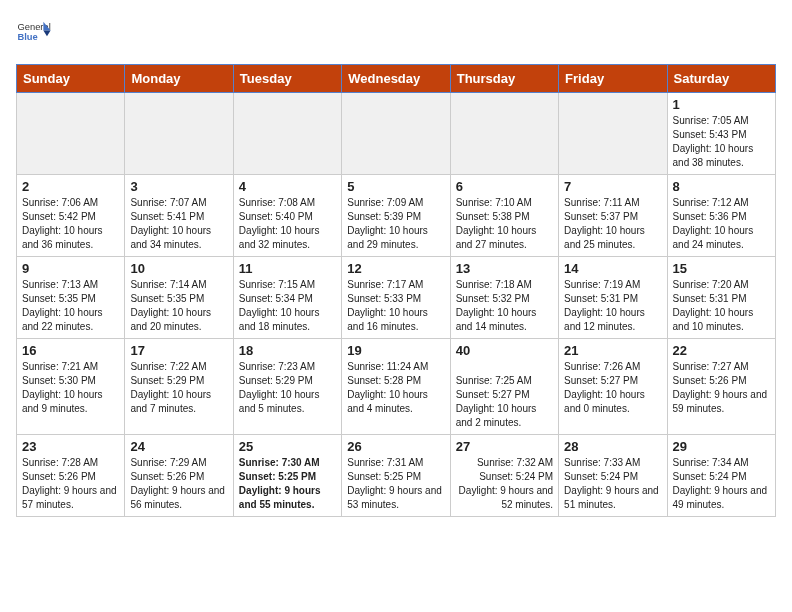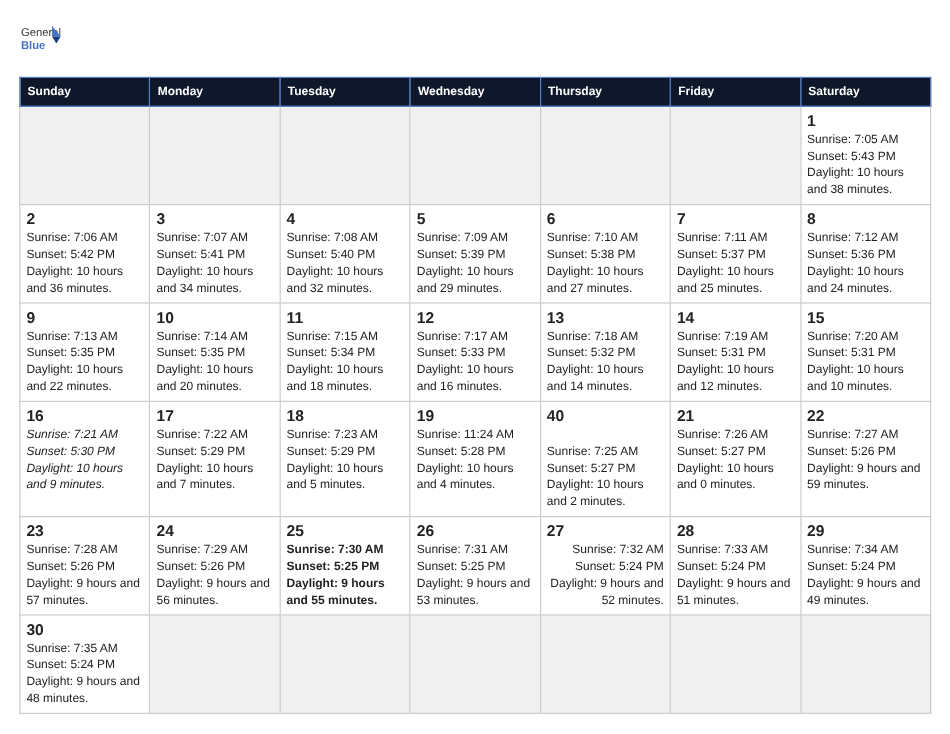--- a/index.html
+++ b/index.html
@@ -37,25 +37,25 @@
     .location-title {
       font-size: 15px;
       color: #555;
     }
     .calendar {
       width: 100%;
       border-collapse: collapse;
       border: 1px solid #ccc;
     }
     .calendar th {
-      background-color: #0f172a;
+      background-color: #c2410c;
       color: #fff;
       text-align: left;
       padding: 6px 6px;
-      font-size: 10px;
+      font-size: 13px;
       border: 1px solid #5580cc;
     }
     .calendar td {
       vertical-align: top;
       border: 1px solid #ccc;
       padding: 4px 5px;
       width: calc(100% / 7);
       min-height: 70px;
       font-size: 10.5px;
       color: #222;
@@ -205,21 +205,21 @@
         <td>
           <span class="day-number">15</span>
           <div class="day-info" style="white-space: pre-line;">Sunrise: 7:20 AM
 Sunset: 5:31 PM
 Daylight: 10 hours and 10 minutes.</div>
         </td>
       </tr>
       <tr>
         <td>
           <span class="day-number">16</span>
-          <div class="day-info" style="white-space: pre-line; font-style: italic;">Sunrise: 7:21 AM
+          <div class="day-info" style="white-space: pre-line;">Sunrise: 7:21 AM
 Sunset: 5:30 PM
 Daylight: 10 hours and 9 minutes.</div>
         </td>
         <td>
           <span class="day-number">17</span>
           <div class="day-info" style="white-space: pre-line;">Sunrise: 7:22 AM
 Sunset: 5:29 PM
 Daylight: 10 hours and 7 minutes.</div>
         </td>
         <td>
@@ -290,28 +290,14 @@
 Sunset: 5:24 PM
 Daylight: 9 hours and 51 minutes.</div>
         </td>
         <td>
           <span class="day-number">29</span>
           <div class="day-info" style="white-space: pre-line;">Sunrise: 7:34 AM
 Sunset: 5:24 PM
 Daylight: 9 hours and 49 minutes.</div>
         </td>
       </tr>
-      <tr>
-        <td>
-          <span class="day-number">30</span>
-          <div class="day-info" style="white-space: pre-line;">Sunrise: 7:35 AM
-Sunset: 5:24 PM
-Daylight: 9 hours and 48 minutes.</div>
-        </td>
-        <td class="empty"></td>
-        <td class="empty"></td>
-        <td class="empty"></td>
-        <td class="empty"></td>
-        <td class="empty"></td>
-        <td class="empty"></td>
-      </tr>
     </tbody>
 </table>
 
 </body></html>

